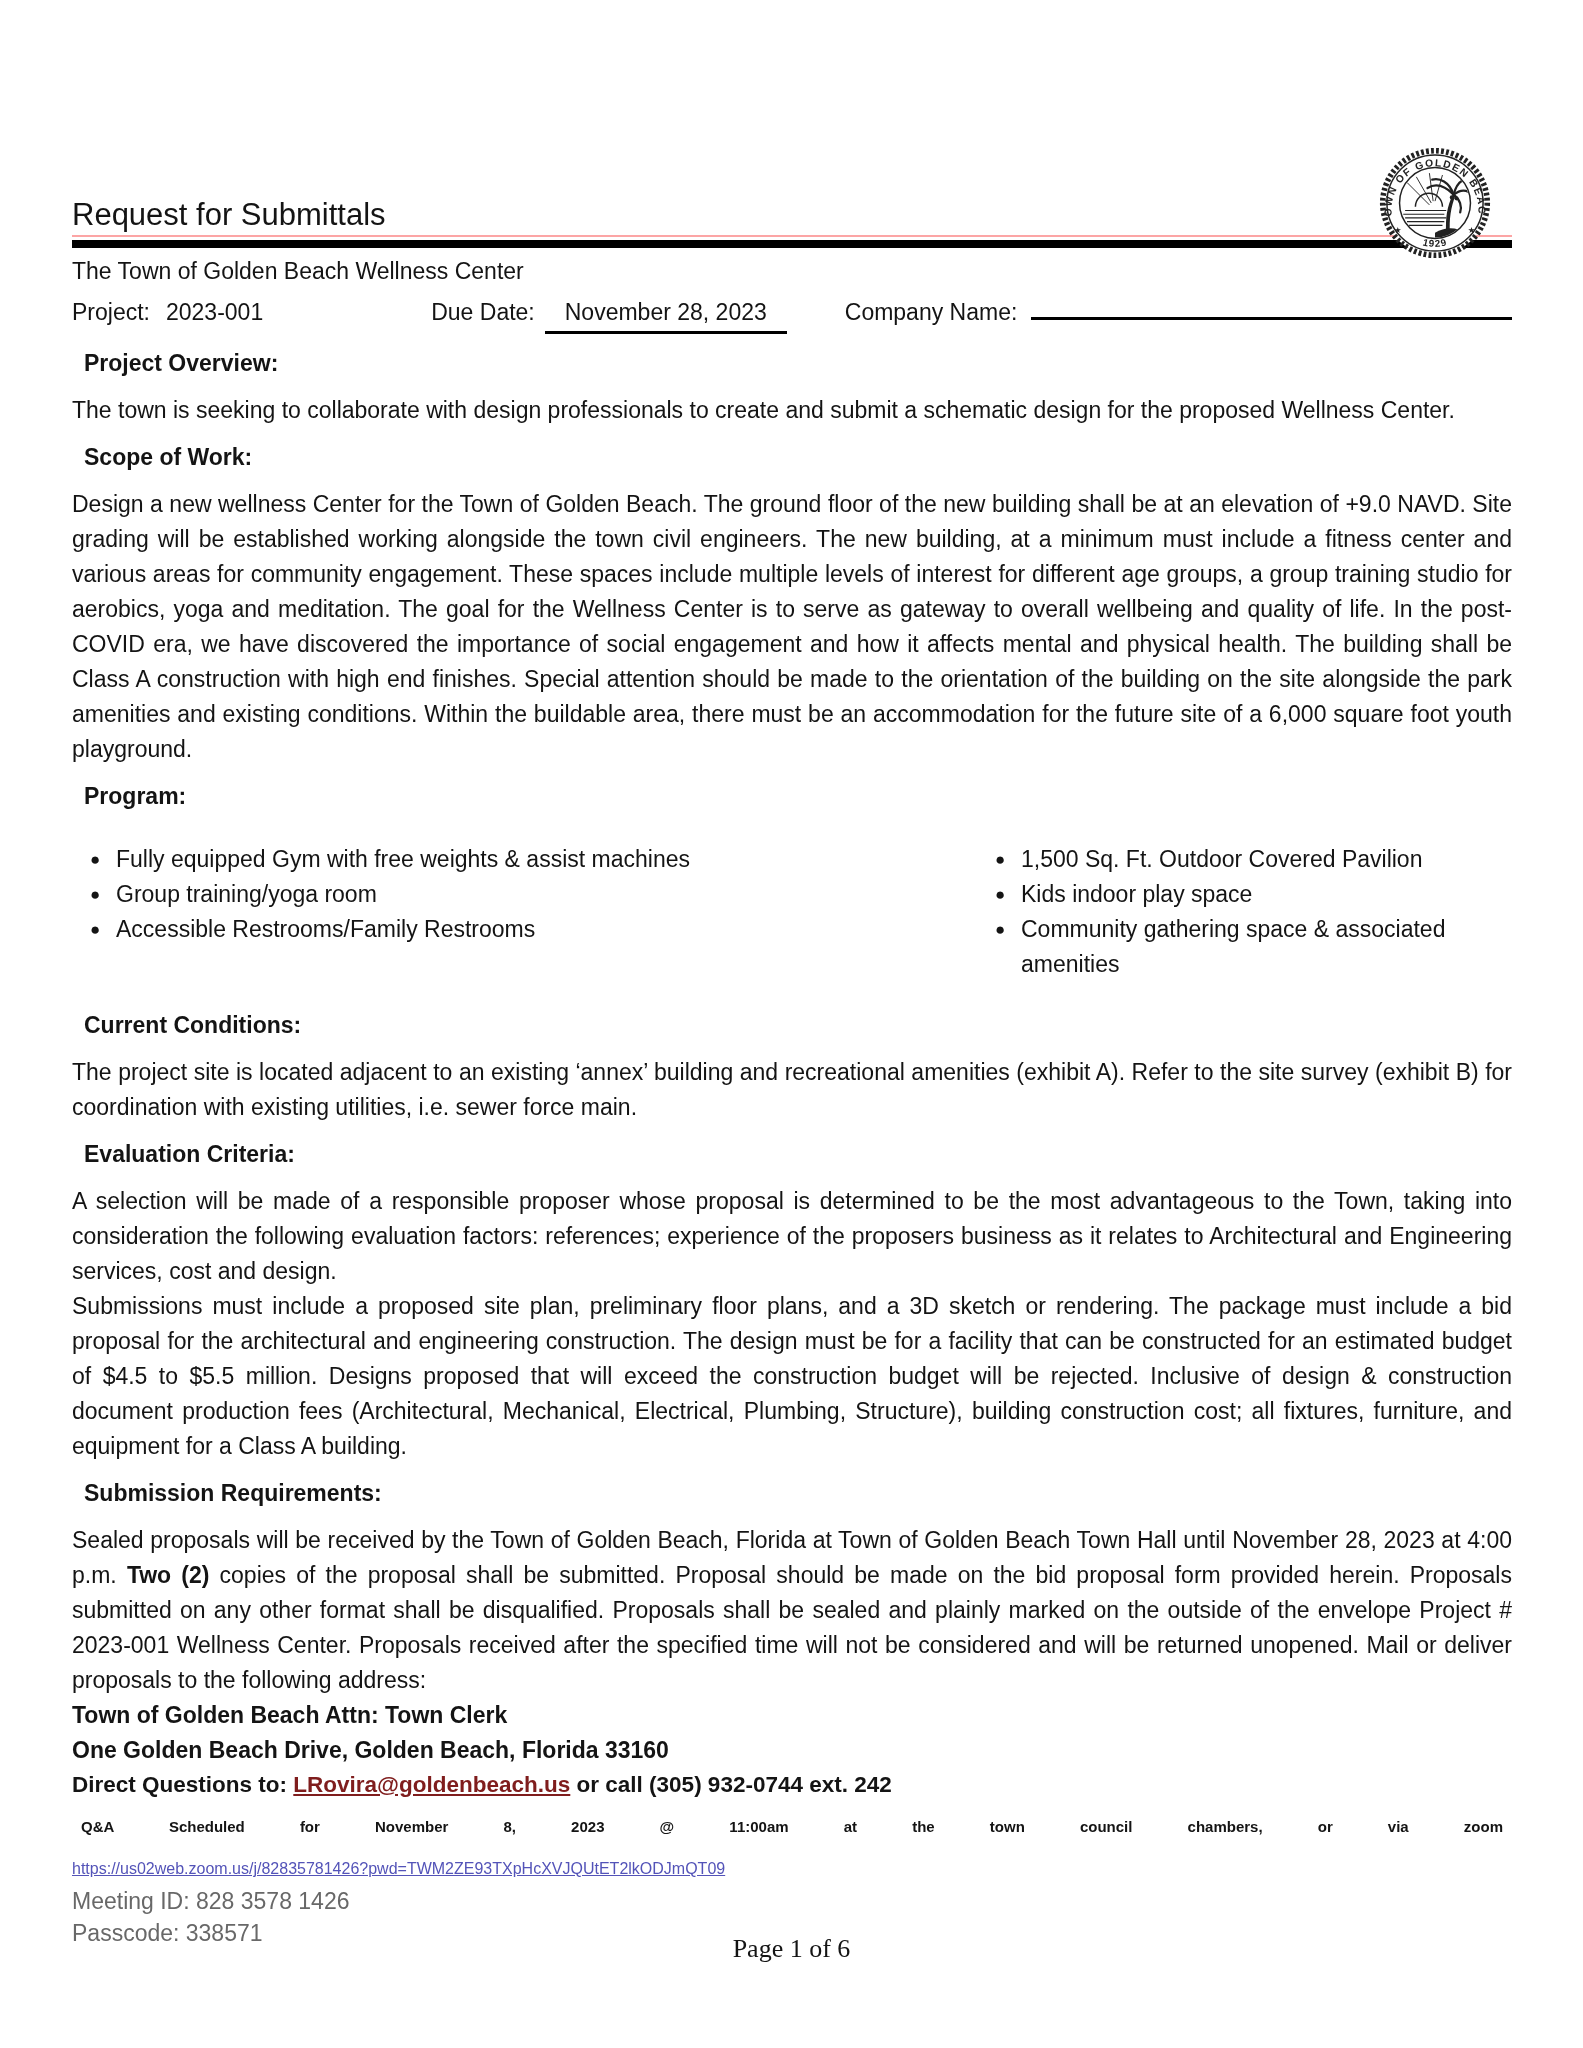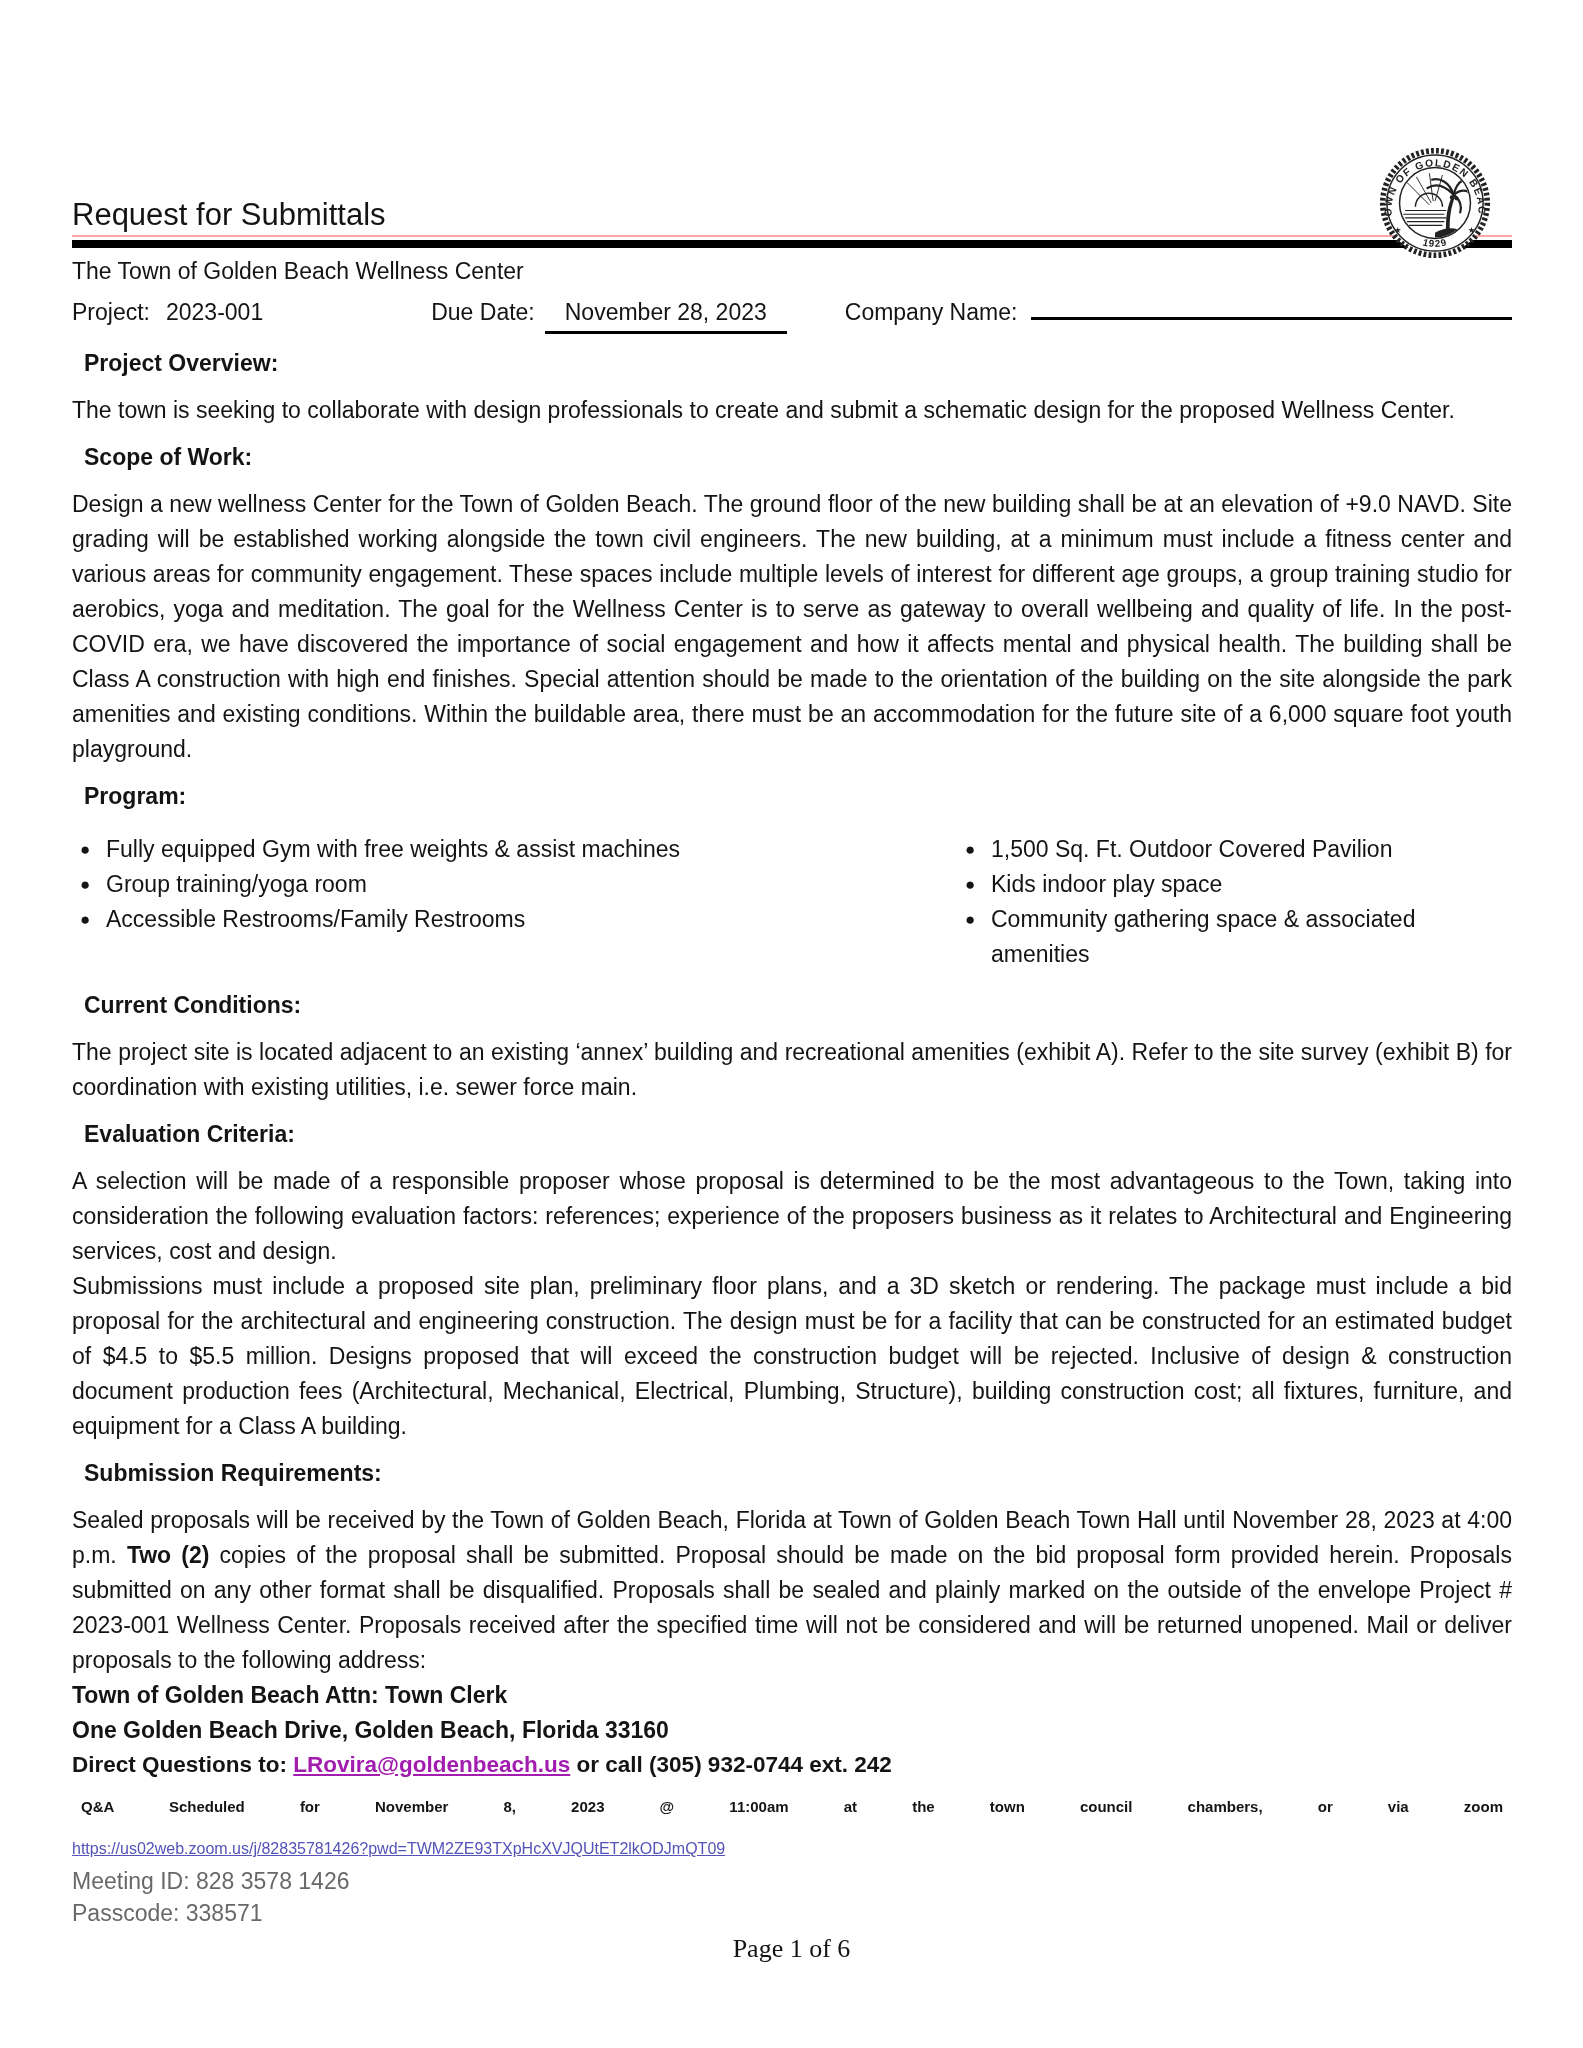--- a/index.html
+++ b/index.html
@@ -24,28 +24,28 @@
   .subtitle{margin:6px 0 0 0;}
   .project-row{display:flex;align-items:baseline;margin:0;}
   .project-number{margin-left:16px;}
   .due-label{margin-left:168px;}
   .due-value{margin-left:10px;padding:0 20px 1px 20px;border-bottom:3px solid #000;}
   .company-label{margin-left:58px;}
   .company-blank{flex:1 1 auto;border-bottom:3px solid #000;margin-left:14px;height:28px;}
   .h{font-weight:bold;margin:12px;}
   p.body{margin:0;text-align:justify;}
   .bullets{display:flex;margin:0;}
-  .bullets .col{list-style:none;margin:6px;padding:0;}
+  .bullets .col{list-style:none;margin:16px;padding:0;}
   .bullets .col.left{width:873px;flex:0 0 auto;}
   .bullets .col.right{width:545px;flex:0 0 auto;}
   .bullets li{position:relative;padding-left:28px;}
   .bullets li::before{content:"●";position:absolute;left:2px;top:0;font-size:17px;}
   .mt10{margin-top:10px;}
   .bold{font-weight:bold;}
-  a.email-link{color:#a21caf;font-weight:bold;text-decoration:underline;margin-top:28px;}
+  a.email-link{color:#7f1d1d;font-weight:bold;text-decoration:underline;margin-top:28px;}
   a.zoom-link{color:#5353b8;text-decoration:underline;}
   .contact-line{margin:0;font-size:22.5px;line-height:33px;font-weight:bold;}
   .qa-line{margin:9px;font-size:15px;line-height:33px;font-weight:bold;
            text-align:justify;text-align-last:justify;}
   .url-line{margin:0;font-size:16px;line-height:33px;}
   .muted-line{margin:0;color:#686868;font-size:23px;line-height:32px;}
   .page-footer{
     position:absolute;left:0;right:0;bottom:84px;
     text-align:center;
     font-family:"Liberation Serif",serif;

